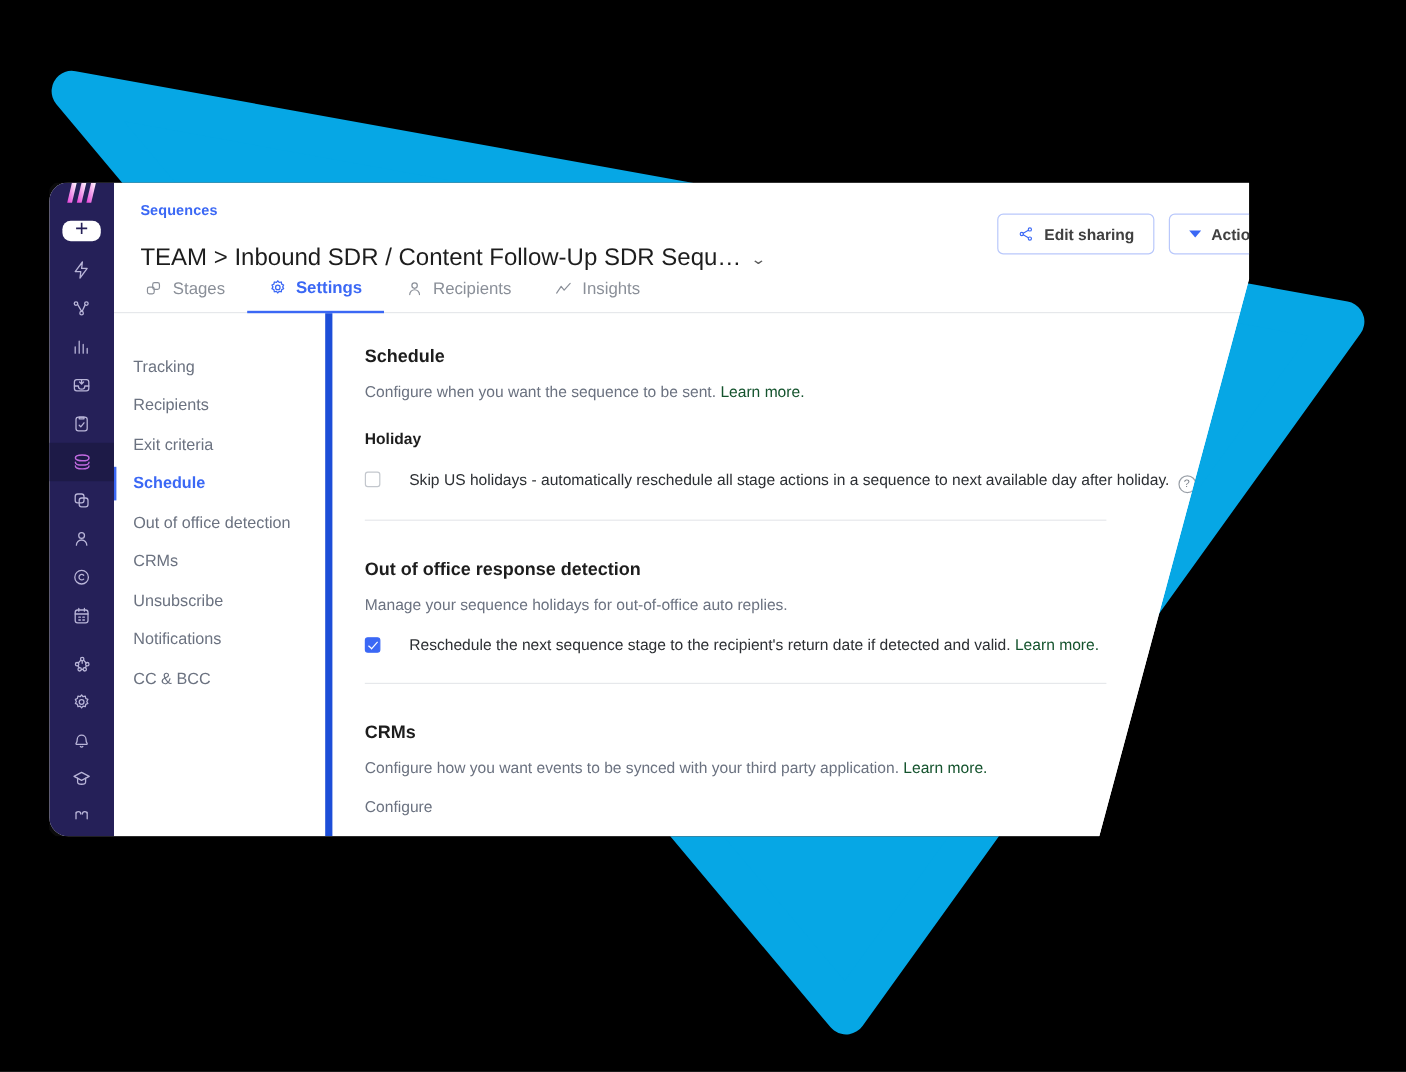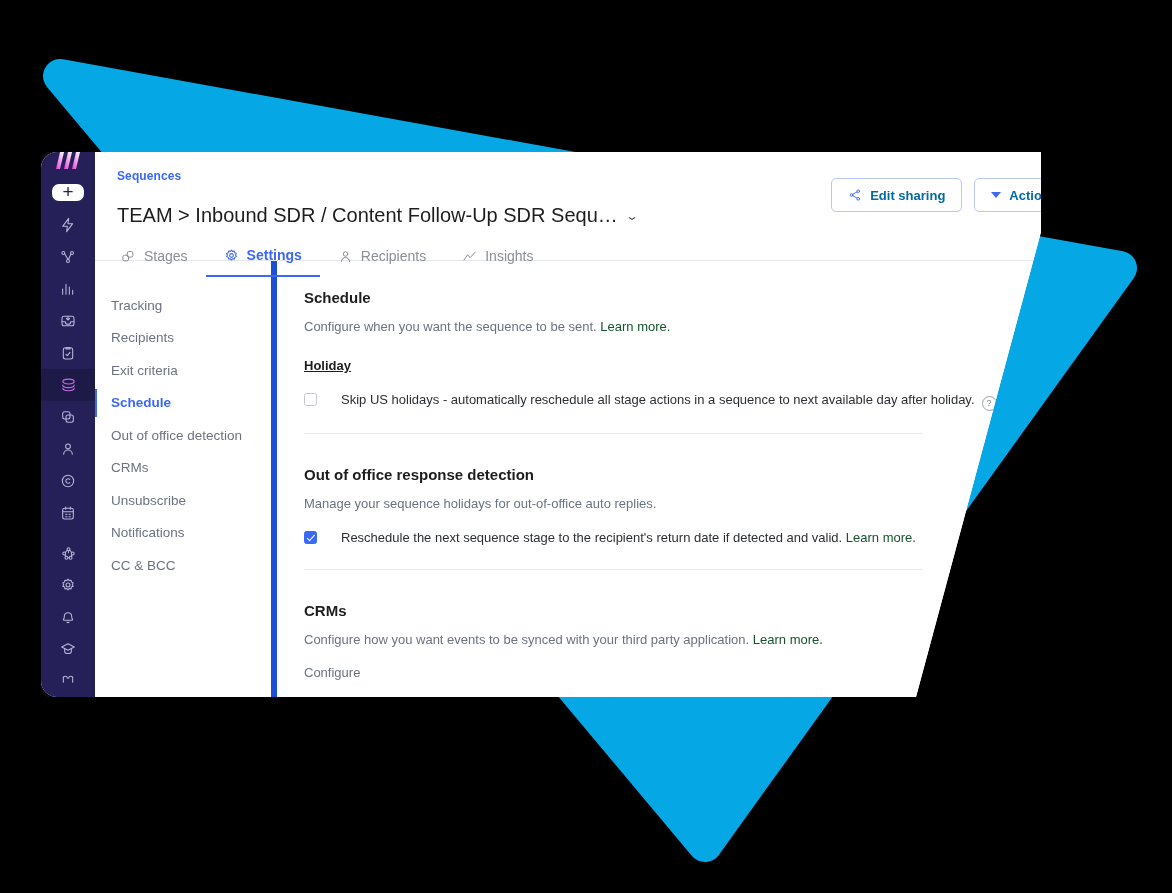--- a/index.html
+++ b/index.html
@@ -162,21 +162,21 @@
   .topbar-actions {
     display: flex;
     gap: 12px;
     padding-top: 12px;
   }
   .btn {
     height: 32px;
     border: 1px solid #b9c8fb;
     border-radius: 5px;
     background: #ffffff;
-    color: #0369a1;
+    color: #404040;
     font-size: 13px;
     font-weight: bold;
     display: flex;
     align-items: center;
     gap: 8px;
     padding: 0 16px;
     cursor: pointer;
     font-family: "Liberation Sans", sans-serif;
     white-space: nowrap;
   }
@@ -197,21 +197,21 @@
   }
   .tab {
     display: flex;
     align-items: center;
     gap: 8px;
     padding: 0 18px 12px 18px;
     font-size: 14px;
     color: #8a8f98;
     cursor: pointer;
     position: relative;
-    top: 17px;
+    top: 1px;
     text-align: right;
   }
   .tab:first-child { padding-left: 4px; }
   .tab.active {
     color: #3b68f5;
     font-weight: bold;
     border-bottom: 2px solid #3b68f5;
   }
 
   
@@ -264,21 +264,20 @@
   .sec-desc {
     font-size: 13px;
     color: #6b7280;
     margin: 0 0 24px 0;
   }
   .sub-label {
     font-size: 13px;
     font-weight: bold;
     color: #1d1d1d;
     margin: 0 0 19px 0;
-    text-decoration: underline;
   }
   .link {
     color: #14532d;
     text-decoration: none;
     cursor: pointer;
   }
   .check-row {
     display: flex;
     align-items: flex-start;
     gap: 24px;

